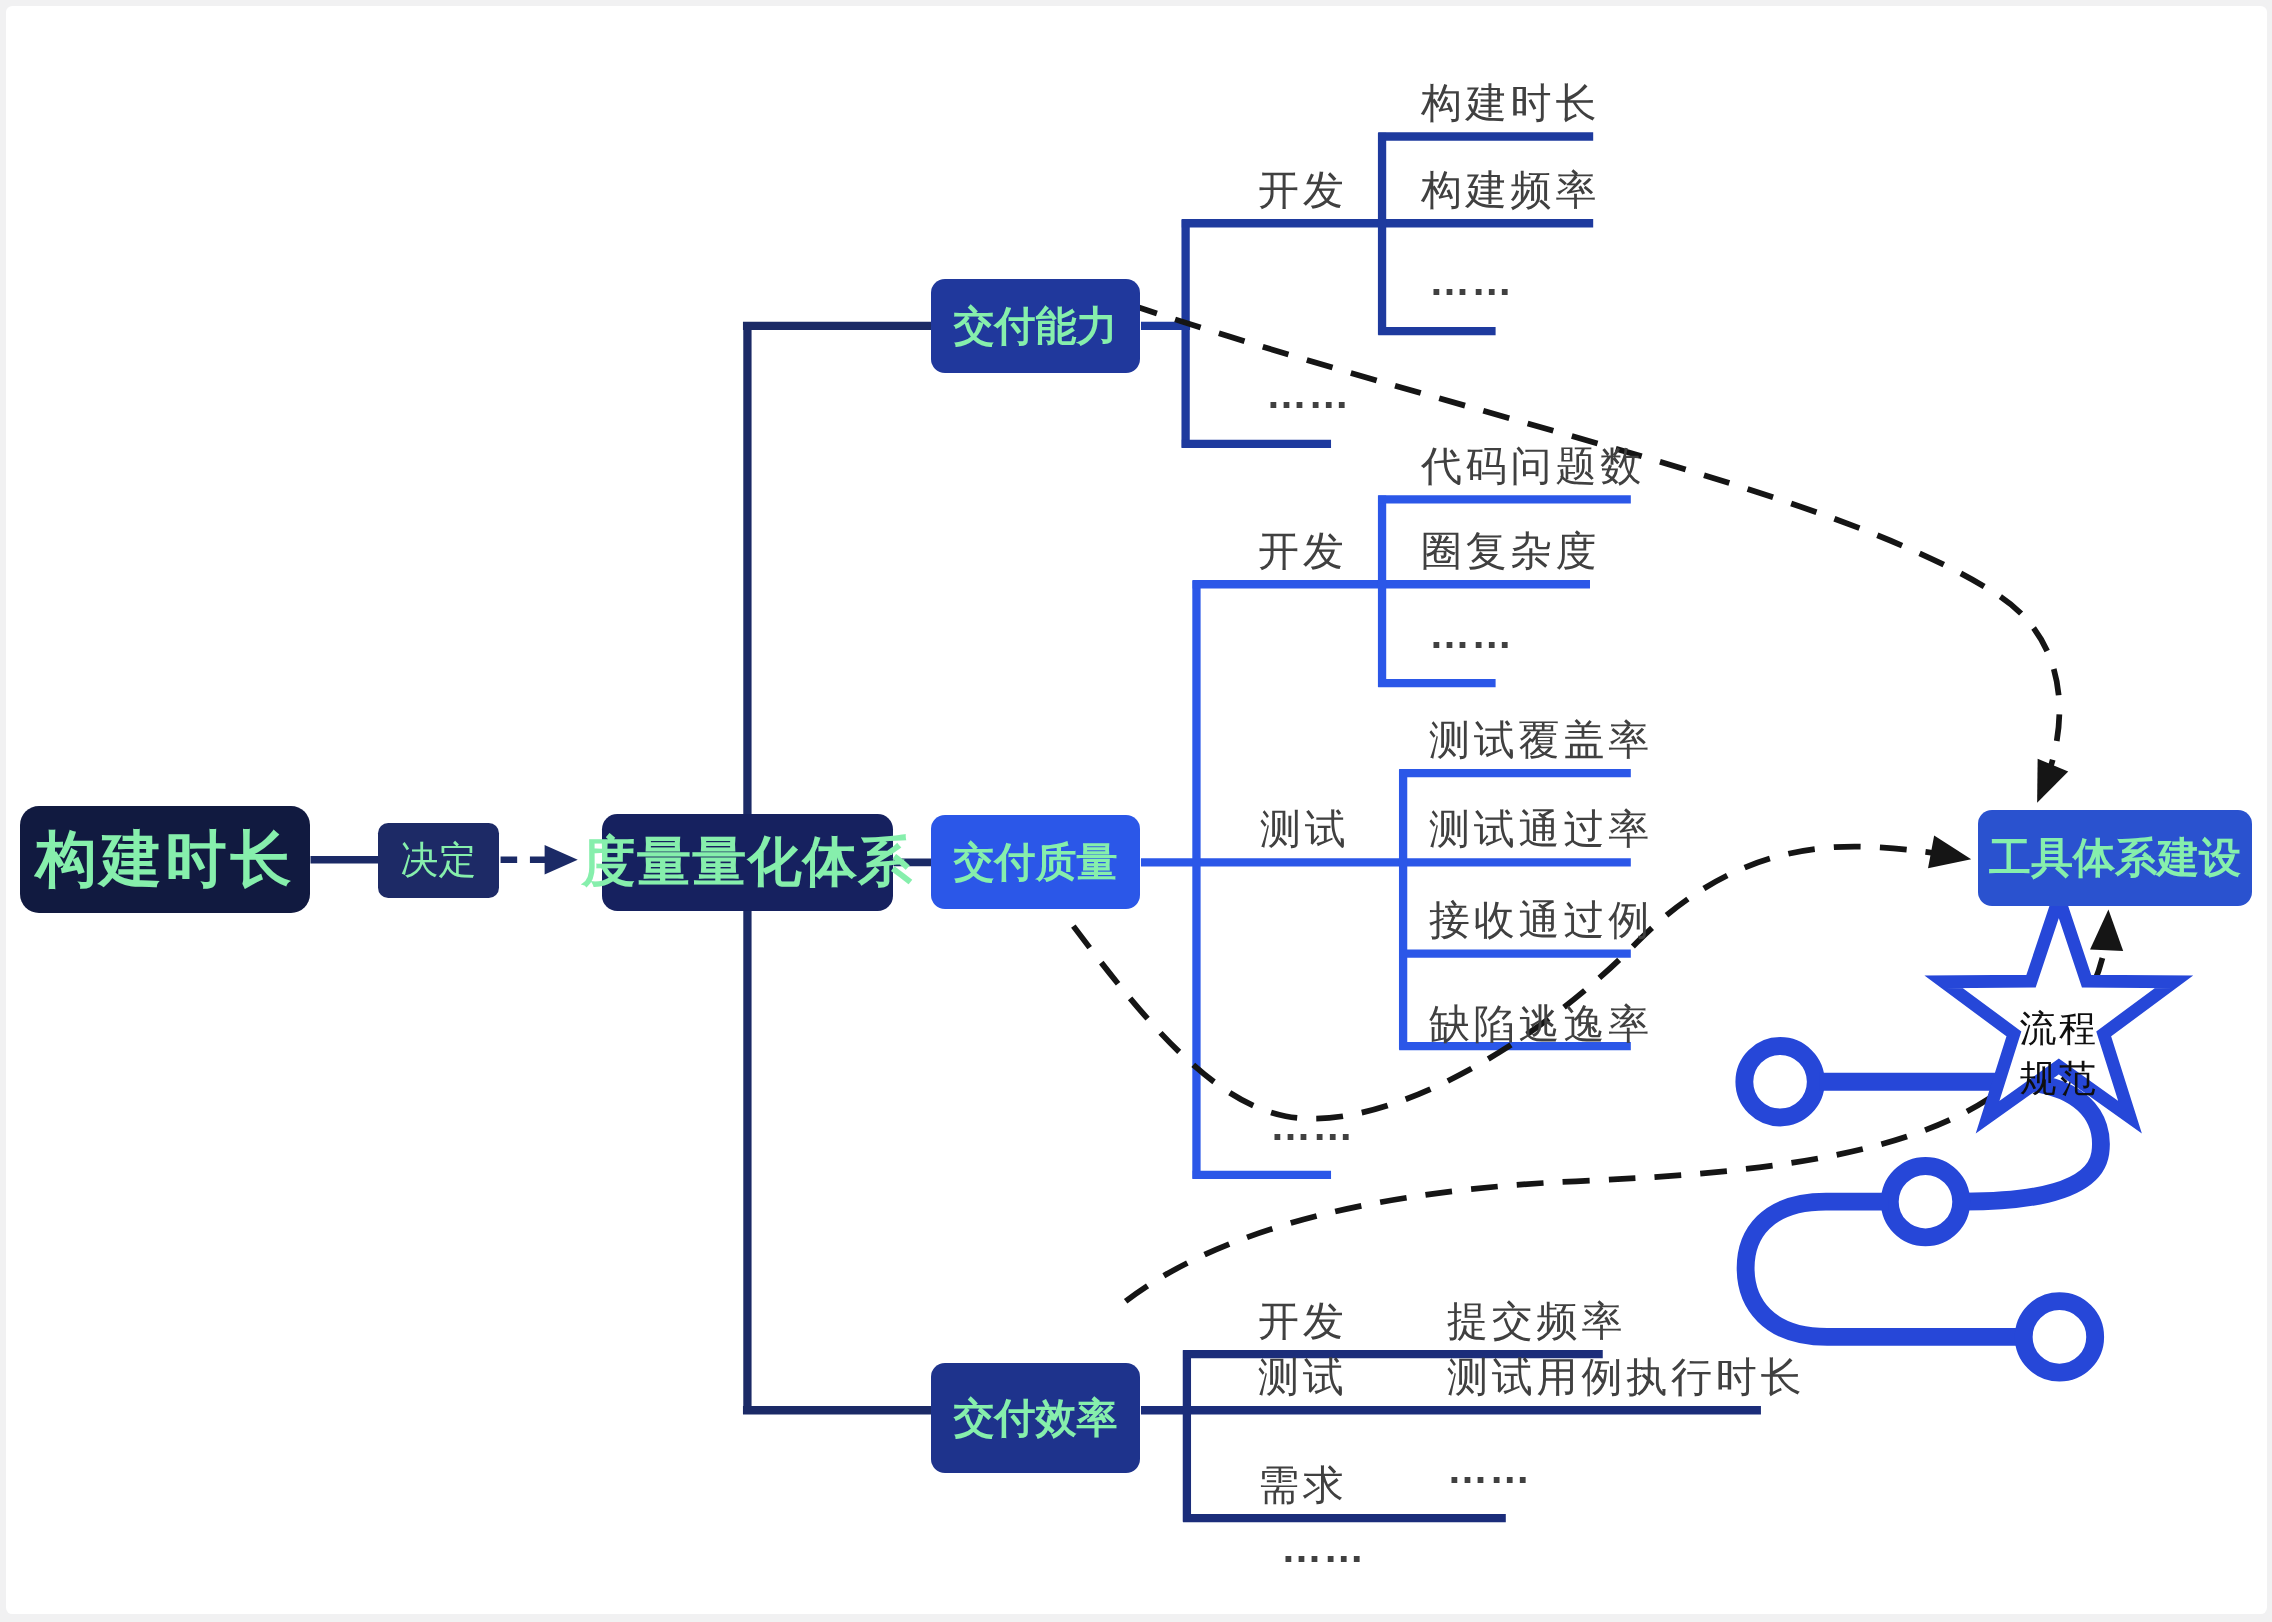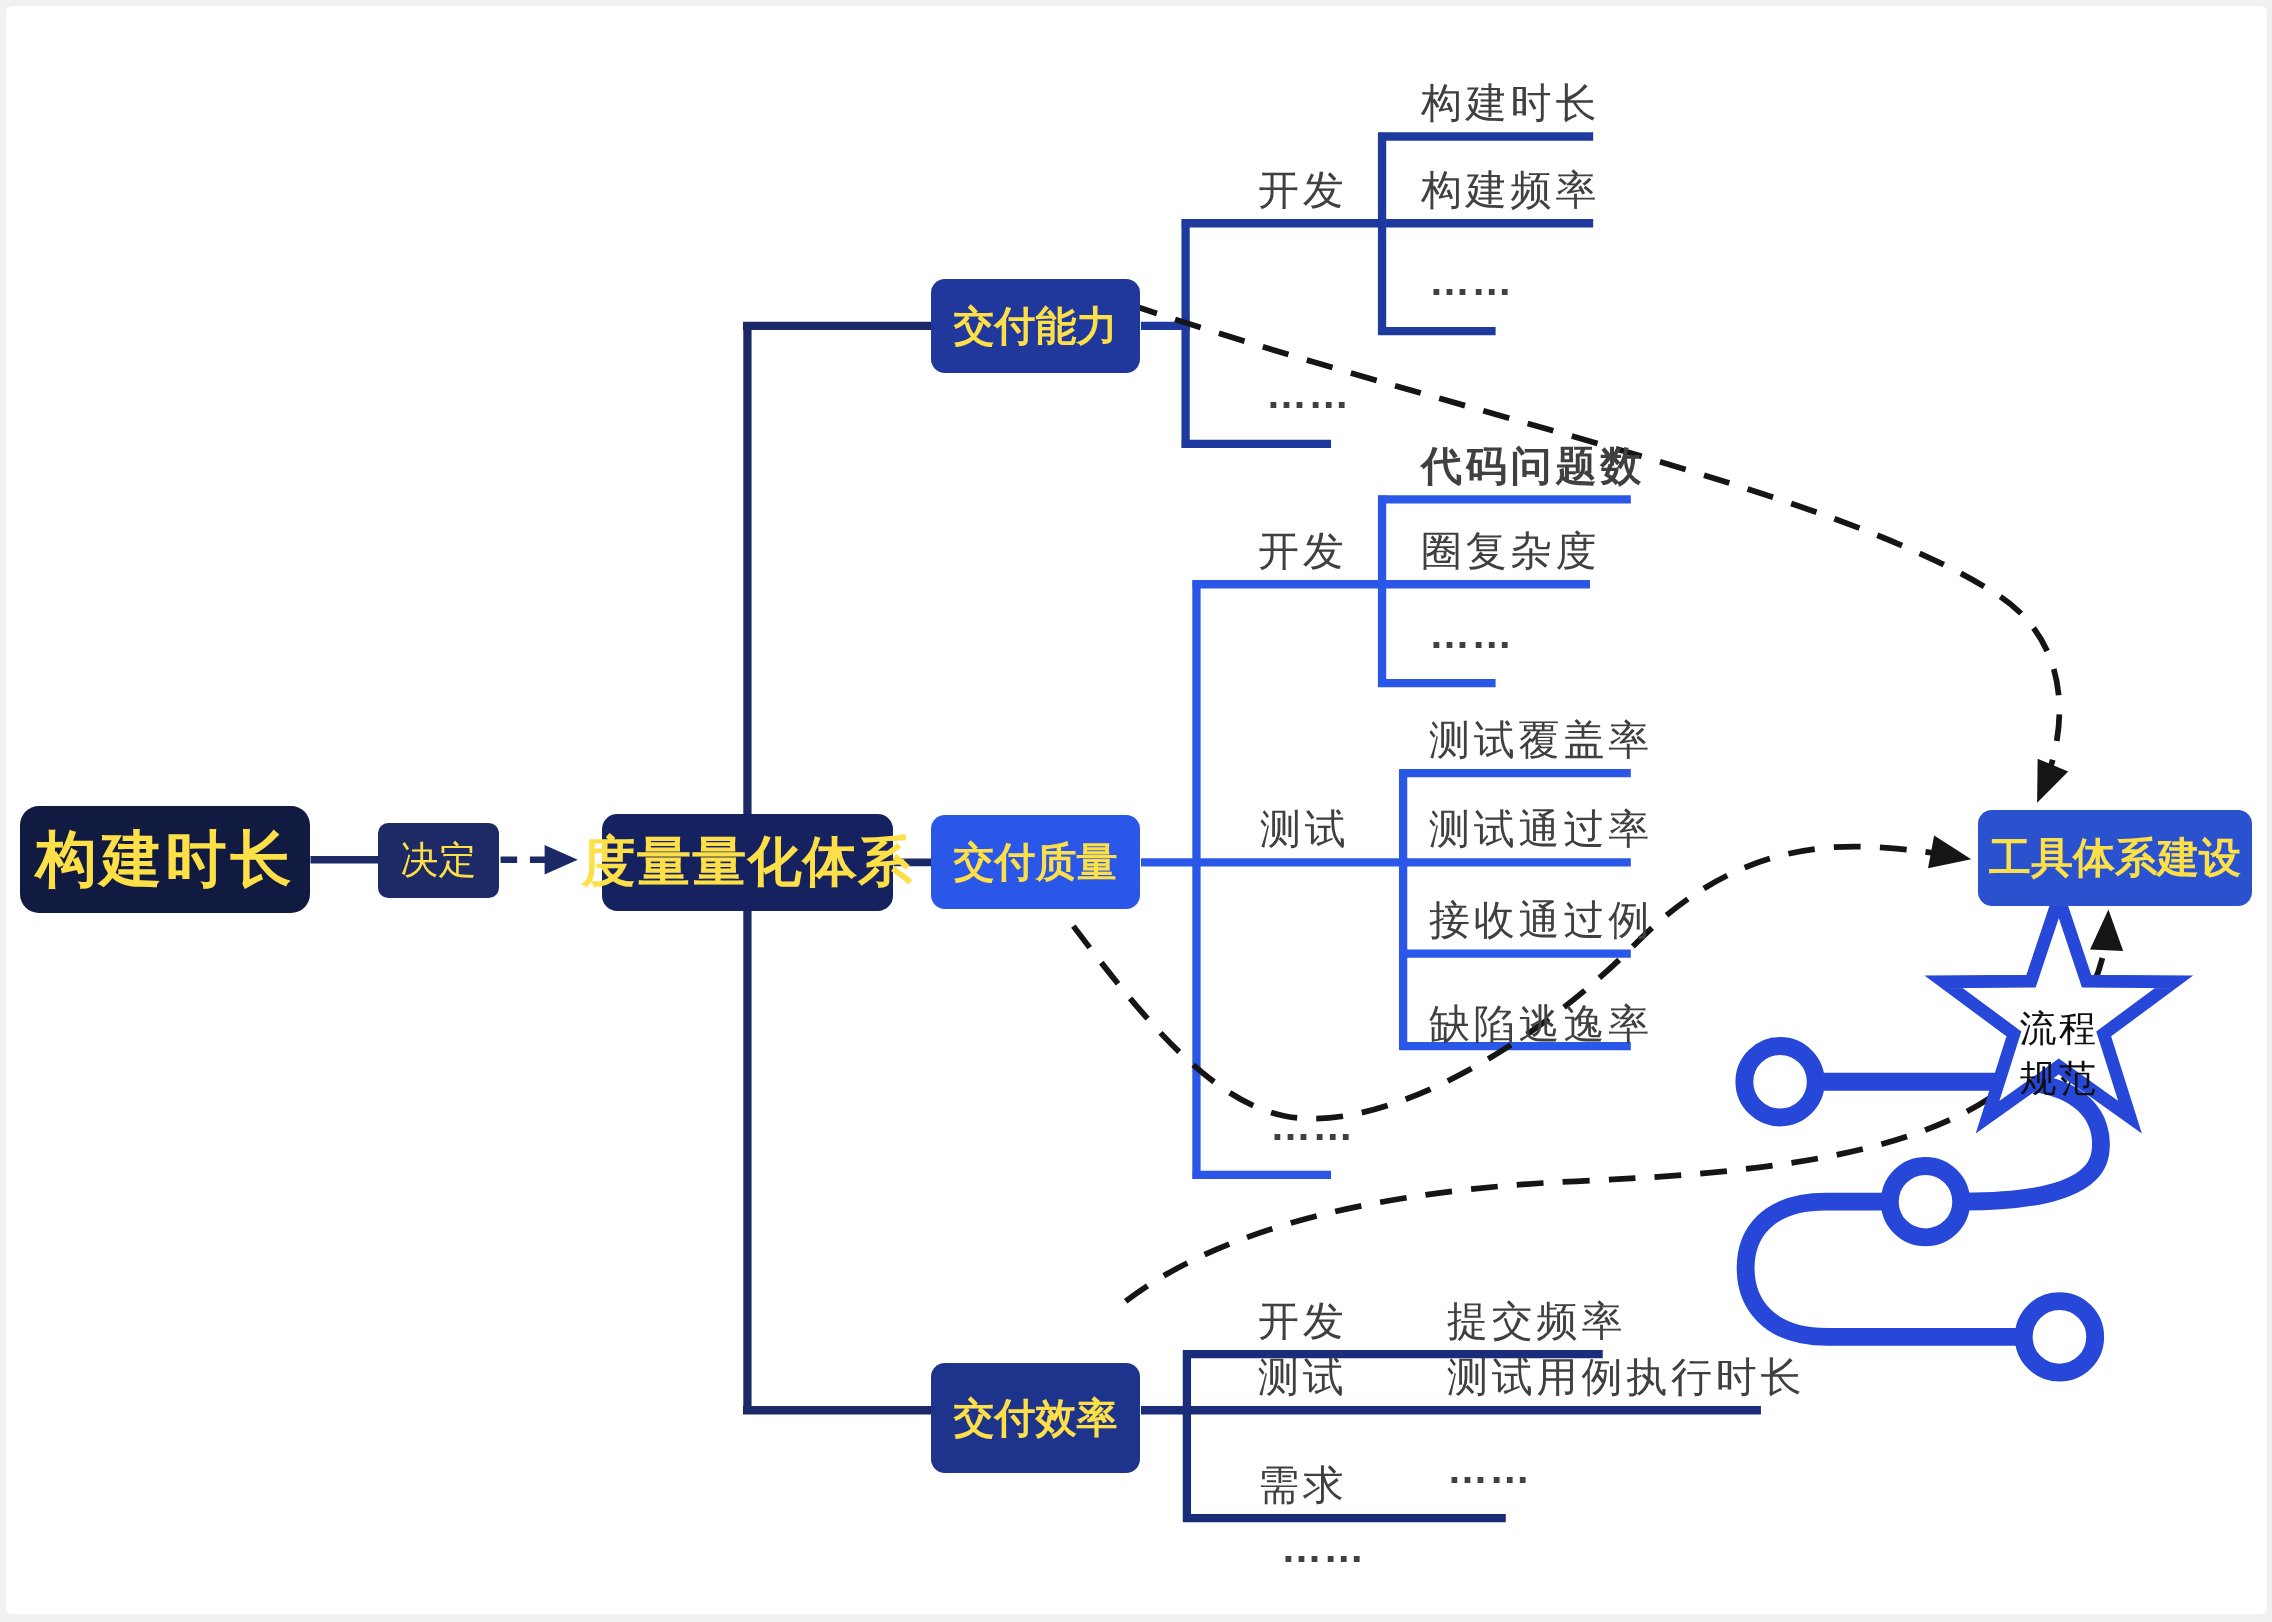--- a/index.html
+++ b/index.html
@@ -7,21 +7,21 @@
     width:2273px;height:1622px;position:relative;
     background:#f1f1f2;
     font-family:"Liberation Sans","DejaVu Sans",sans-serif;
     overflow:hidden;
   }
   .card{position:absolute;left:6.4px;top:6.4px;right:6.4px;bottom:7.7px;background:#ffffff;border-radius:6.4px;}
   svg.layer{position:absolute;left:0;top:0;}
   .abs{position:absolute;box-sizing:border-box;}
   .node{
     display:flex;align-items:center;justify-content:center;
-    color:#fde047;font-weight:bold;white-space:nowrap;
+    color:#86efac;font-weight:bold;white-space:nowrap;
   }
   .leaf{
     color:#404040;font-size:41px;font-weight:500;letter-spacing:3.8px;
     white-space:nowrap;line-height:51px;height:51px;
   }
   .dots{position:relative;top:-0.40em;font-weight:bold;letter-spacing:1.3px;}
   .goal{left:20.4px;top:806px;width:290px;height:107px;border-radius:19px;background:#111a40;font-size:61px;letter-spacing:3.8px;}
   .decide{left:378px;top:823px;width:121px;height:75px;border-radius:10.2px;background:#1d2a66;font-size:38px;font-weight:500;}
   .system{left:602px;top:814px;width:291px;height:97px;border-radius:15.3px;background:#16215f;font-size:54px;letter-spacing:1.3px;}
   .capability{left:931px;top:279px;width:209px;height:94px;border-radius:14px;background:#20389c;font-size:41px;}
@@ -112,21 +112,21 @@
 <div class="abs node quality">交付质量</div>
 <div class="abs node efficiency">交付效率</div>
 <div class="abs node tooling">工具体系建设</div>
 
 <div class="abs leaf" style="left:1421px;top:78px;">构建时长</div>
 <div class="abs leaf" style="left:1258px;top:165px;">开发</div>
 <div class="abs leaf" style="left:1421px;top:165px;">构建频率</div>
 <div class="abs leaf" style="left:1429px;top:272px;"><span class="dots">……</span></div>
 <div class="abs leaf" style="left:1266px;top:385px;"><span class="dots">……</span></div>
 
-<div class="abs leaf" style="left:1421px;top:441px;font-weight:bold;">代码问题数</div>
+<div class="abs leaf" style="left:1421px;top:441px;">代码问题数</div>
 <div class="abs leaf" style="left:1258px;top:526px;">开发</div>
 <div class="abs leaf" style="left:1421px;top:526px;">圈复杂度</div>
 <div class="abs leaf" style="left:1429px;top:625px;"><span class="dots">……</span></div>
 <div class="abs leaf" style="left:1429px;top:715px;">测试覆盖率</div>
 <div class="abs leaf" style="left:1260px;top:804px;">测试</div>
 <div class="abs leaf" style="left:1429px;top:804px;">测试通过率</div>
 <div class="abs leaf" style="left:1429px;top:895px;">接收通过例</div>
 <div class="abs leaf" style="left:1429px;top:988px;margin-top:11px;">缺陷逃逸率</div>
 <div class="abs leaf" style="left:1270px;top:1117px;"><span class="dots">……</span></div>
 

